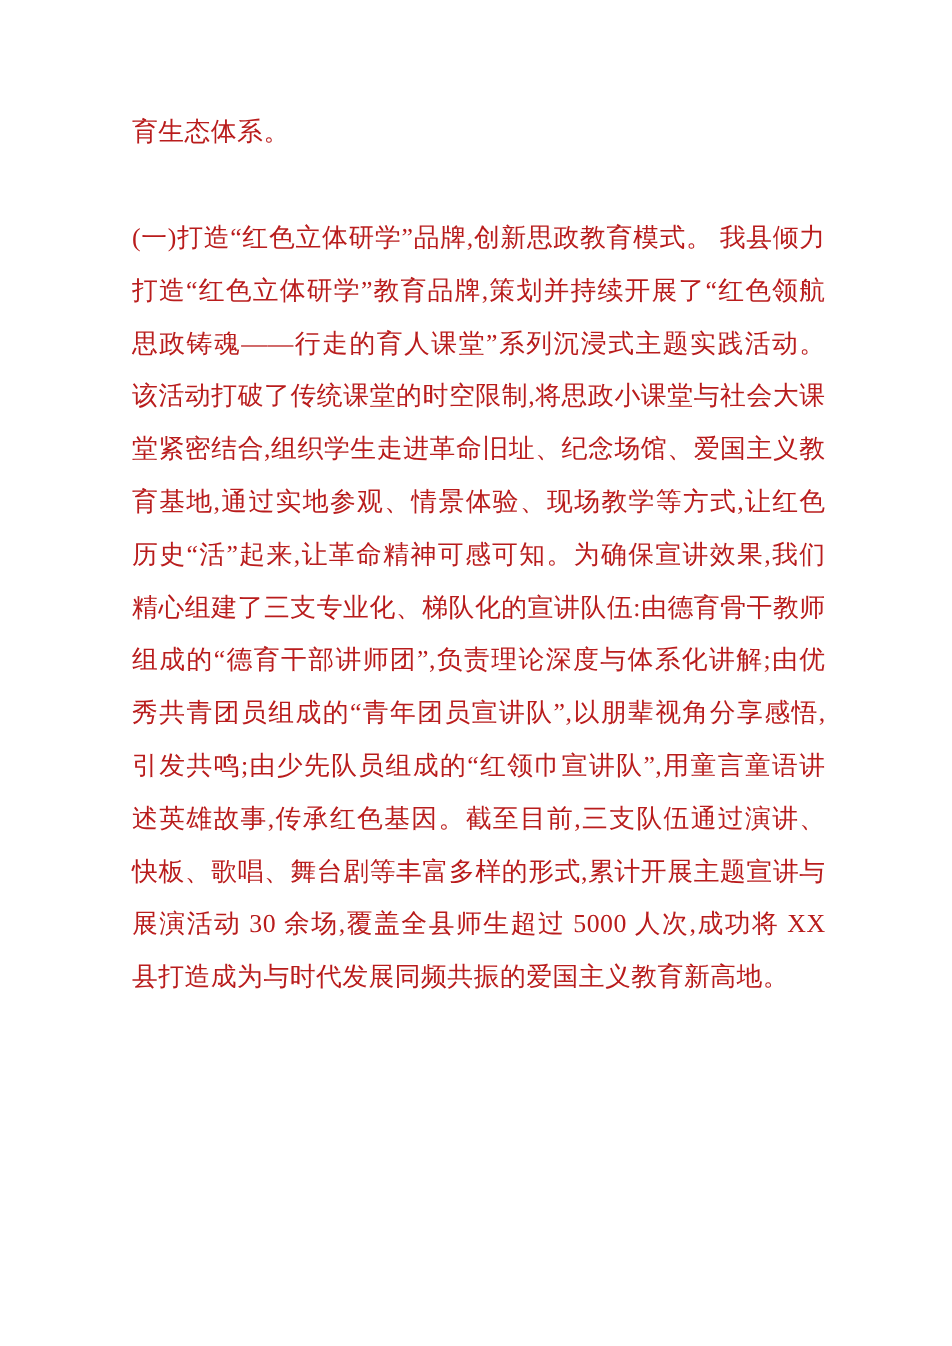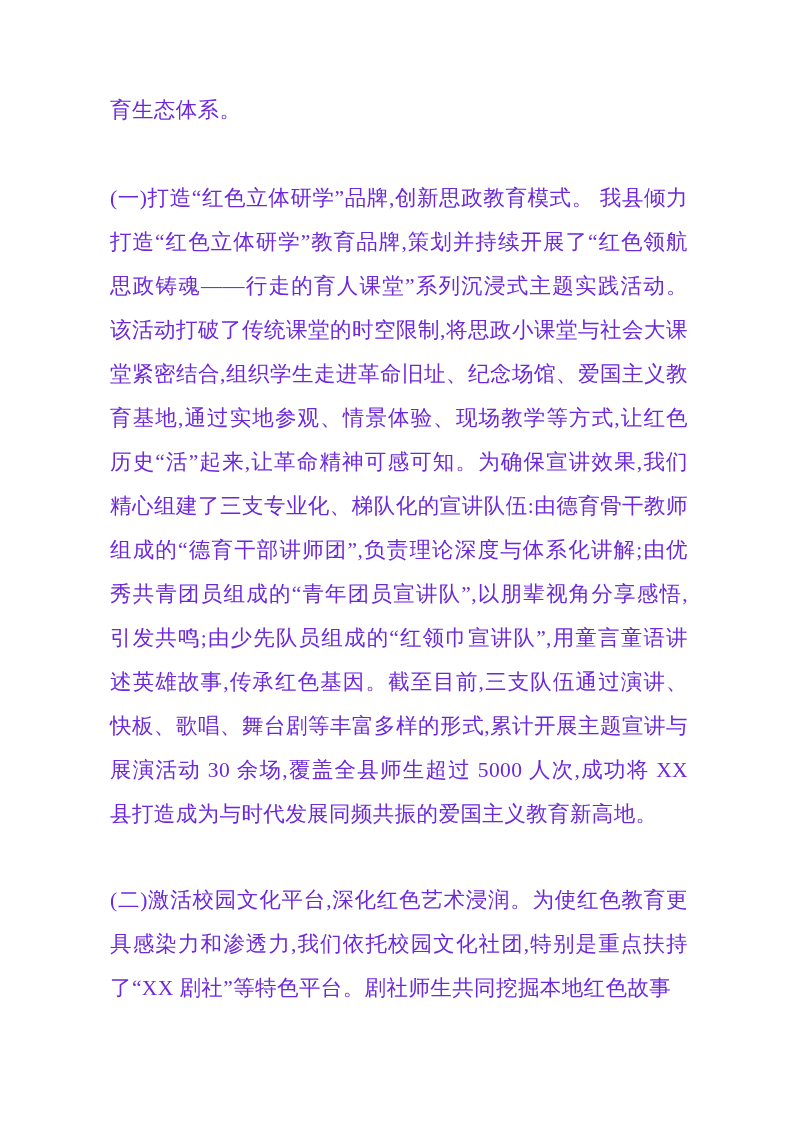--- a/index.html
+++ b/index.html
@@ -18,21 +18,21 @@
   }
   .content {
     position: absolute;
     left: 110px;
     top: 88px;
     width: 578px;
   }
   .para {
     font-size: 21.5px;
     line-height: 44px;
-    color: #6d28d9;
+    color: #b91c1c;
     text-align: justify;
     text-justify: inter-ideograph;
     letter-spacing: 0.4px;
     margin: 0;
   }
   .gap-lg {
     height: 44px;
   }
   .gap-md {
     height: 42px;
@@ -40,15 +40,14 @@
 </style>
 </head>
 <body>
 
 <div class="page">
   <div class="content">
     <p class="para">育生态体系。</p>
     <div class="gap-lg"></div>
     <p class="para">(一)打造“红色立体研学”品牌,创新思政教育模式。 我县倾力打造“红色立体研学”教育品牌,策划并持续开展了“红色领航思政铸魂——行走的育人课堂”系列沉浸式主题实践活动。该活动打破了传统课堂的时空限制,将思政小课堂与社会大课堂紧密结合,组织学生走进革命旧址、纪念场馆、爱国主义教育基地,通过实地参观、情景体验、现场教学等方式,让红色历史“活”起来,让革命精神可感可知。为确保宣讲效果,我们精心组建了三支专业化、梯队化的宣讲队伍:由德育骨干教师组成的“德育干部讲师团”,负责理论深度与体系化讲解;由优秀共青团员组成的“青年团员宣讲队”,以朋辈视角分享感悟,引发共鸣;由少先队员组成的“红领巾宣讲队”,用童言童语讲述英雄故事,传承红色基因。截至目前,三支队伍通过演讲、快板、歌唱、舞台剧等丰富多样的形式,累计开展主题宣讲与展演活动 30 余场,覆盖全县师生超过 5000 人次,成功将 XX 县打造成为与时代发展同频共振的爱国主义教育新高地。</p>
     <div class="gap-md"></div>
-    <p class="para">(二)激活校园文化平台,深化红色艺术浸润。为使红色教育更具感染力和渗透力,我们依托校园文化社团,特别是重点扶持了“XX 剧社”等特色平台。剧社师生共同挖掘本地红色故事</p>
   </div>
 </div>
 
 </body></html>

